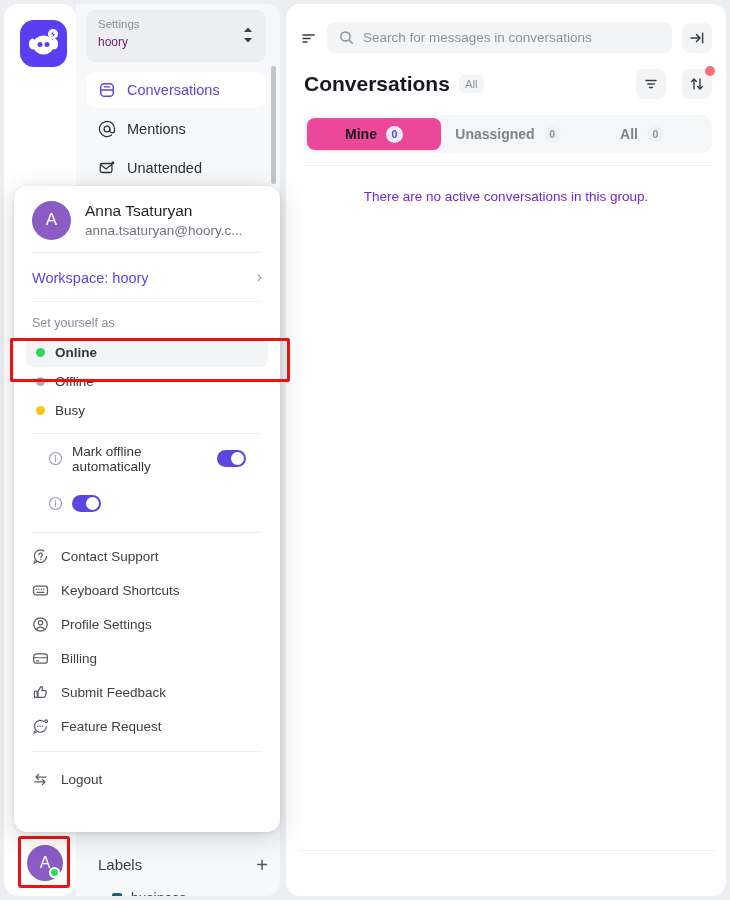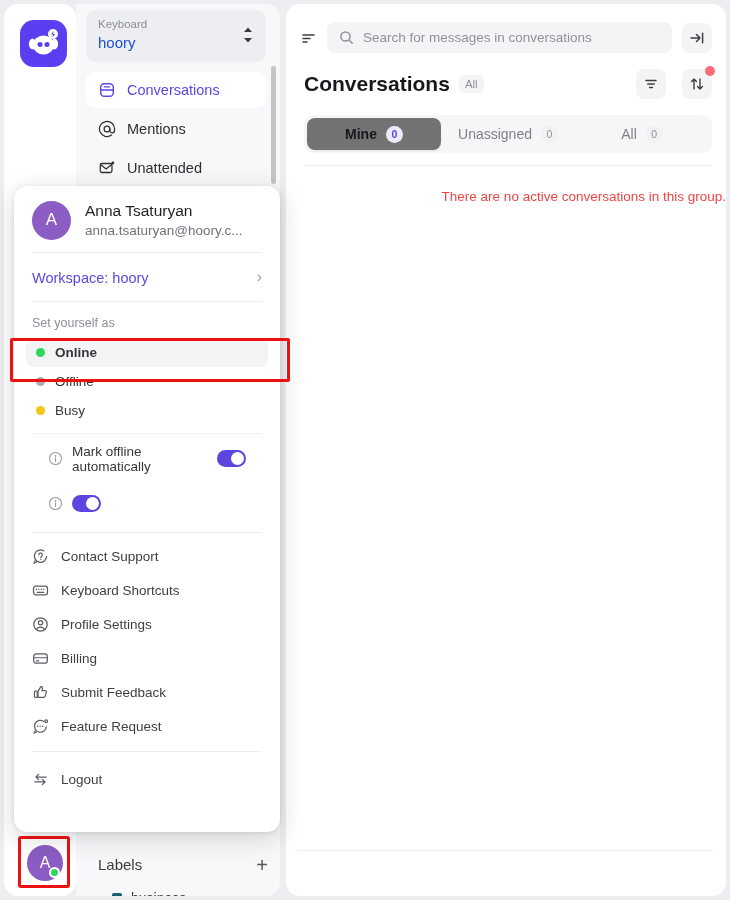--- a/index.html
+++ b/index.html
@@ -63,21 +63,21 @@
     z-index: 1;
   }
   .ws-switcher {
     position: absolute; left: 10px; top: 6px;
     width: 180px; height: 52px;
     background: #eceef1;
     border-radius: 9px;
     padding: 7px 12px;
   }
   .ws-label { font-size: 11.5px; color: #8a8f98; line-height: 15px; }
-  .ws-name  { font-size: 15px; color: #1d4ed8; line-height: 21px; }
+  .ws-name  { font-size: 12px; color: #701a75; line-height: 21px; }
   .ws-caret {
     position: absolute; right: 12px; top: 16px;
     width: 12px; height: 18px; color: #3b3d42;
   }
 
   .nav { position: absolute; left: 10px; top: 68px; width: 180px; }
   .nav-item {
     display: flex; align-items: center; gap: 11px;
     height: 36px; padding: 0 12px;
     border-radius: 9px; margin-bottom: 3px;
@@ -214,33 +214,33 @@
   .head-spacer { flex: 1; }
 
   .tabs {
     margin: 16px 14px 0 18px;
     height: 38px; background: #f5f6f7; border-radius: 10px;
     display: flex; align-items: center; padding: 3px;
   }
   .tab {
     flex: 1; height: 32px; border-radius: 8px;
     display: flex; align-items: center; justify-content: center; gap: 9px;
-    font-size: 14px; color: #7d828b;
-  }
-  .tab.active { background: #737373; color: #16181d; font-weight: 600; box-shadow: 0 1px 2px rgba(0,0,0,.07); }
+    font-size: 14px; color: #7d828b; font-weight: bold;
+  }
+  .tab.active { background: #ec4899; color: #16181d; font-weight: 600; box-shadow: 0 1px 2px rgba(0,0,0,.07); }
   .tab-badge {
     background: #f0f1f3; border-radius: 50%;
     width: 17px; height: 17px; font-size: 10.5px; color: #8d929a;
     display: flex; align-items: center; justify-content: center;
   }
   .tab.active .tab-badge { background: #eceaff; color: #5b46e0; }
 
   .tabs-rule { height: 1px; background: #edeef0; margin: 12px 14px 0 18px; }
   .empty-msg {
-    text-align: right; font-size: 13.5px; color: #ef4444; padding-top: 23px;
+    text-align: center; font-size: 13.5px; color: #6d28d9; padding-top: 23px;
   }
   .bottom-rule { position: absolute; left: 12px; top: 846px; width: 416px; height: 1px; background: #edeef0; }
 </style>
 </head>
 <body>
 
 <div class="app">
 
   <div class="rail">
     <div class="logo">
@@ -259,21 +259,21 @@
       <div class="rail-avatar">
         <span>A</span>
         <span class="rail-avatar-dot"></span>
       </div>
     </div>
   </div>
 
   <div class="sidebar">
 
     <div class="ws-switcher">
-      <div class="ws-label">Keyboard</div>
+      <div class="ws-label">Settings</div>
       <div class="ws-name">hoory</div>
       <svg class="ws-caret" viewBox="0 0 12 18">
         <path d="M6 1.5 L10 6 H2 Z" fill="#3b3d42"></path>
         <path d="M6 16.5 L10 12 H2 Z" fill="#3b3d42"></path>
       </svg>
     </div>
 
     <div class="nav">
       <div class="nav-item active">
         <svg class="nav-ico" viewBox="0 0 20 20" fill="none" stroke="#5b46e0" stroke-width="1.6">

